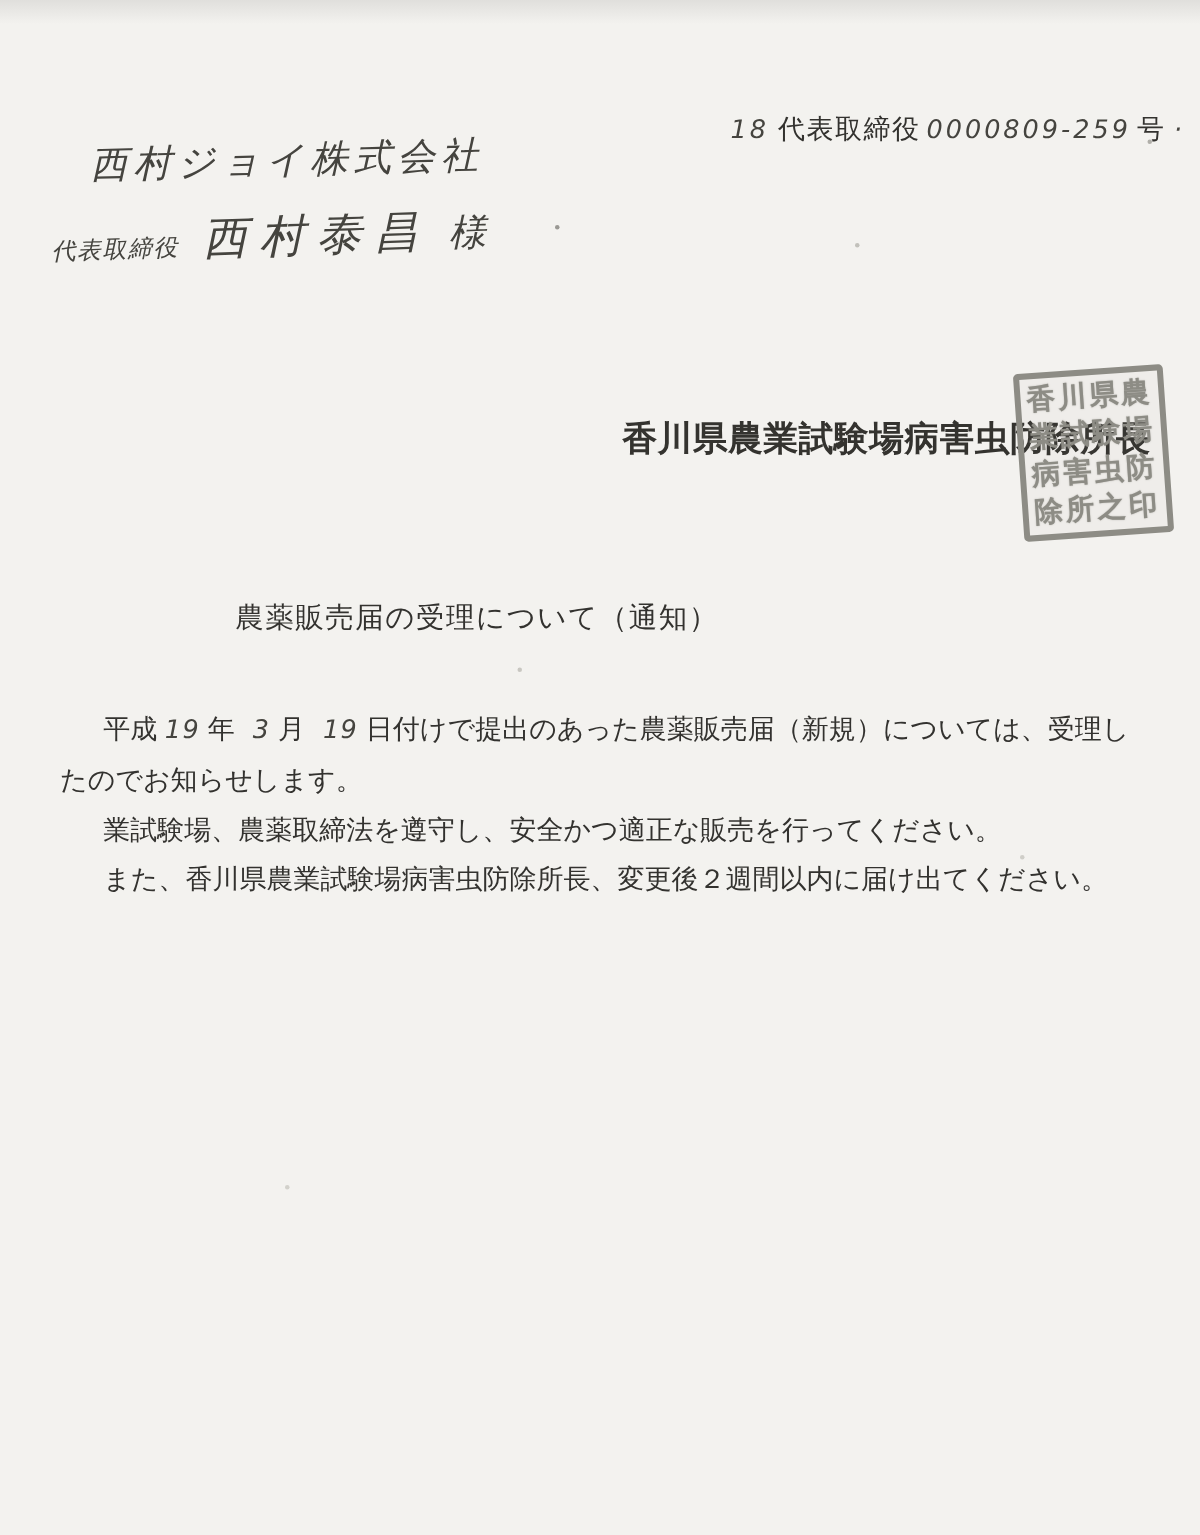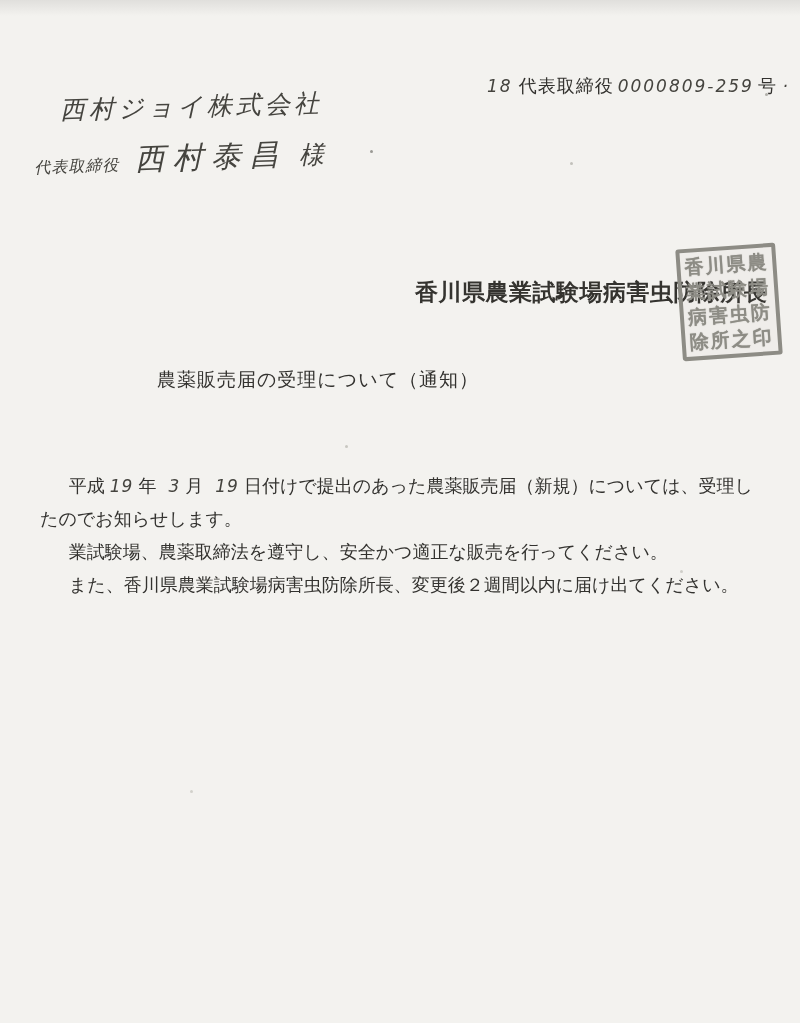--- a/index.html
+++ b/index.html
@@ -84,21 +84,21 @@
     font-weight:bold;
     padding:2px 1px;
     background:rgba(141,140,133,0.04);
   }
   .seal-row {
     font-size:19px; line-height:1; letter-spacing:2px;
     white-space:nowrap; text-shadow:0 0 1px rgba(141,140,133,0.7);
   }
 
   .subject-line {
-    position:absolute; top:367px; left:0; width:636px;
+    position:absolute; top:399px; left:0; width:636px;
     text-align:center; font-size:19px; letter-spacing:1px;
     color:#33322f;
   }
 
   .body-block {
     position:absolute; top:470px; left:40px; width:728px;
     font-size:18px; line-height:33px; color:#33322f;
   }
   .body-block p { margin:0; text-indent:1.6em; }
   .body-block .hand { font-size:17px; margin:0 5px; letter-spacing:1px; }

